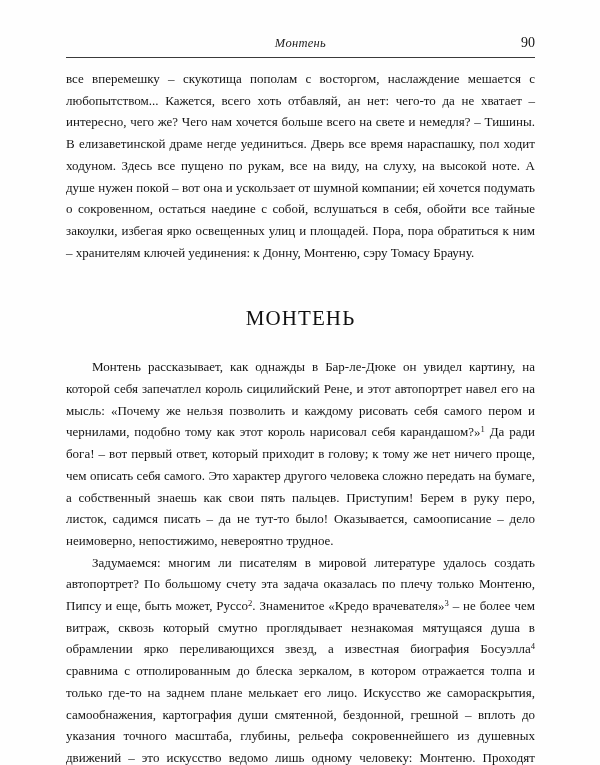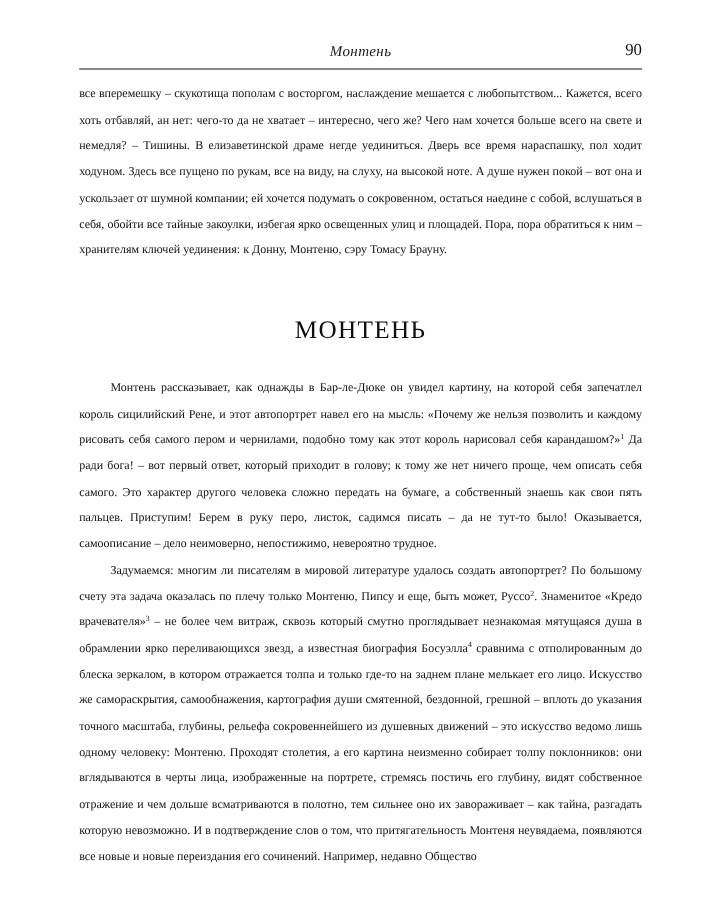--- a/index.html
+++ b/index.html
@@ -59,21 +59,21 @@
   
   .column {
     position: absolute;
     left: 66px;
     top: 68px;
     width: 469px;
   }
 
   p.body {
     margin: 0;
-    font-size: 10px;
+    font-size: 13px;
     line-height: 21.7px;
     text-align: justify;
     text-justify: inter-word;
     hyphens: manual;
     -webkit-hyphens: manual;
     text-indent: 0;
     color: #131313;
   }
 
   p.body.indent {

